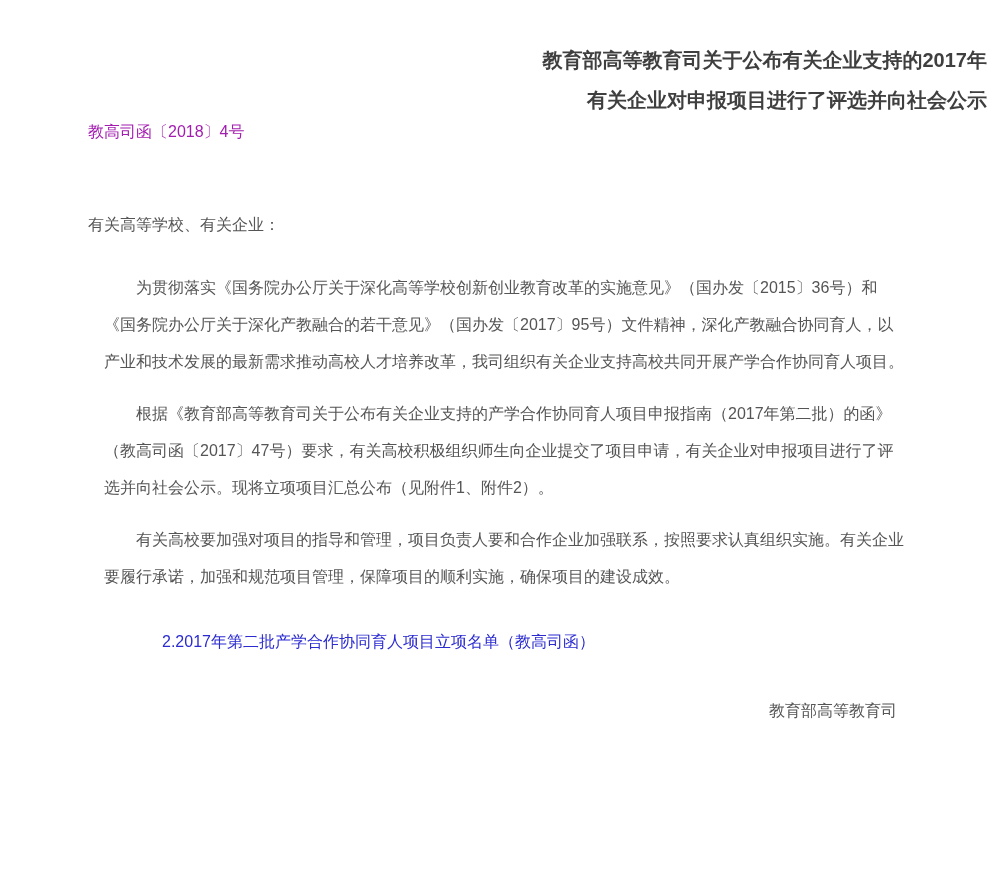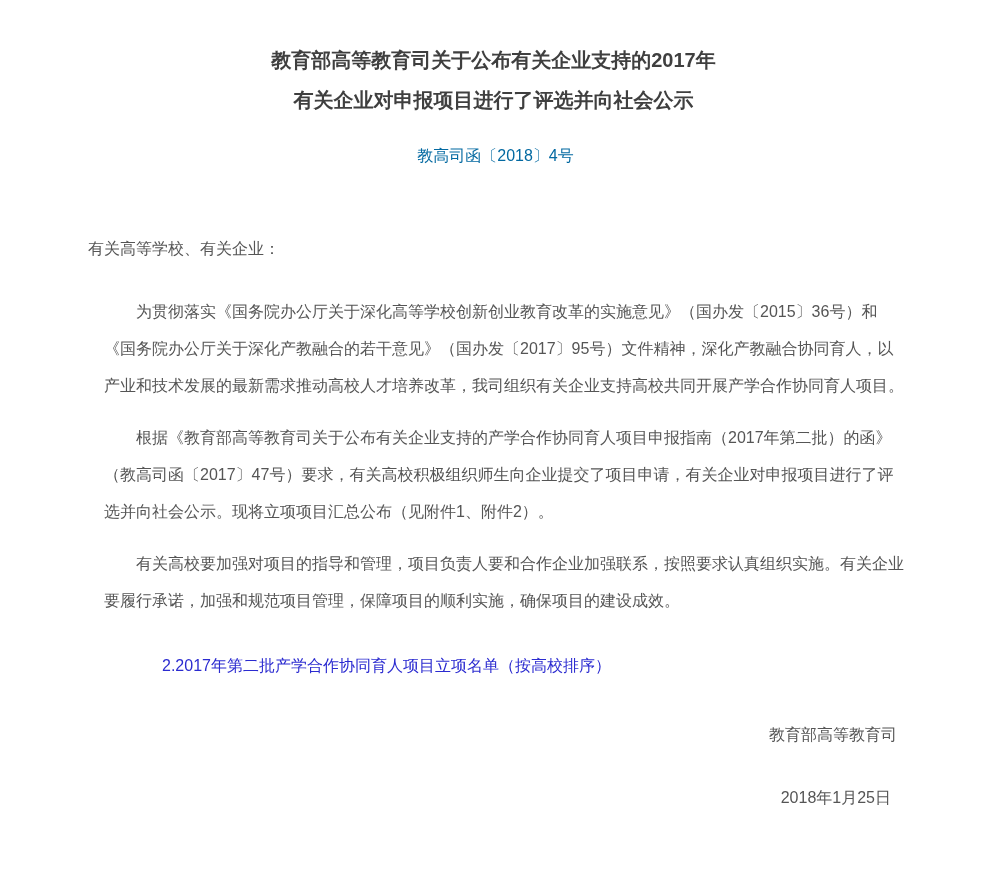--- a/index.html
+++ b/index.html
@@ -20,32 +20,33 @@
   .title {
     margin: 0;
     text-align: center;
     font-size: 20px;
     line-height: 40px;
     font-weight: bold;
     color: #3f3f3f;
   }
   .title .title-line {
     display: block;
+    text-align: right;
   }
   .content {
     margin: 0 82px 0 88px;
     font-size: 16px;
     line-height: 37px;
   }
   .doc-number {
-    margin-top: 24px;
-    text-align: center;
+    margin-top: 0;
+    text-align: left;
     padding-right: 2px;
     line-height: 24px;
-    color: #0369a1;
+    color: #a21caf;
   }
   .salutation {
     margin: 62px 0 26px 0;
   }
   .para {
     margin: 0 0 15px 16px;
     text-indent: 2em;
     color: #555555;
   }
   .attachment-line {
@@ -92,21 +93,20 @@
     <div class="salutation">有关高等学校、有关企业：</div>
 
     <p class="para">为贯彻落实《国务院办公厅关于深化高等学校创新创业教育改革的实施意见》（国办发〔2015〕36号）和《国务院办公厅关于深化产教融合的若干意见》（国办发〔2017〕95号）文件精神，深化产教融合协同育人，以产业和技术发展的最新需求推动高校人才培养改革，我司组织有关企业支持高校共同开展产学合作协同育人项目。</p>
 
     <p class="para">根据《教育部高等教育司关于公布有关企业支持的产学合作协同育人项目申报指南（2017年第二批）的函》（教高司函〔2017〕47号）要求，有关高校积极组织师生向企业提交了项目申请，有关企业对申报项目进行了评选并向社会公示。现将立项项目汇总公布（见附件1、附件2）。</p>
 
     <p class="para">有关高校要加强对项目的指导和管理，项目负责人要和合作企业加强联系，按照要求认真组织实施。有关企业要履行承诺，加强和规范项目管理，保障项目的顺利实施，确保项目的建设成效。</p>
 
 
     <div class="attachment-line second">
-      <a href="#">2.2017年第二批产学合作协同育人项目立项名单（按高校排序）</a>
+      <a href="#">2.2017年第二批产学合作协同育人项目立项名单（教高司函）</a>
     </div>
 
     <div class="signature">教育部高等教育司</div>
 
-    <div class="date">2018年1月25日</div>
 
   </div>
 </div>
 
 </body></html>

